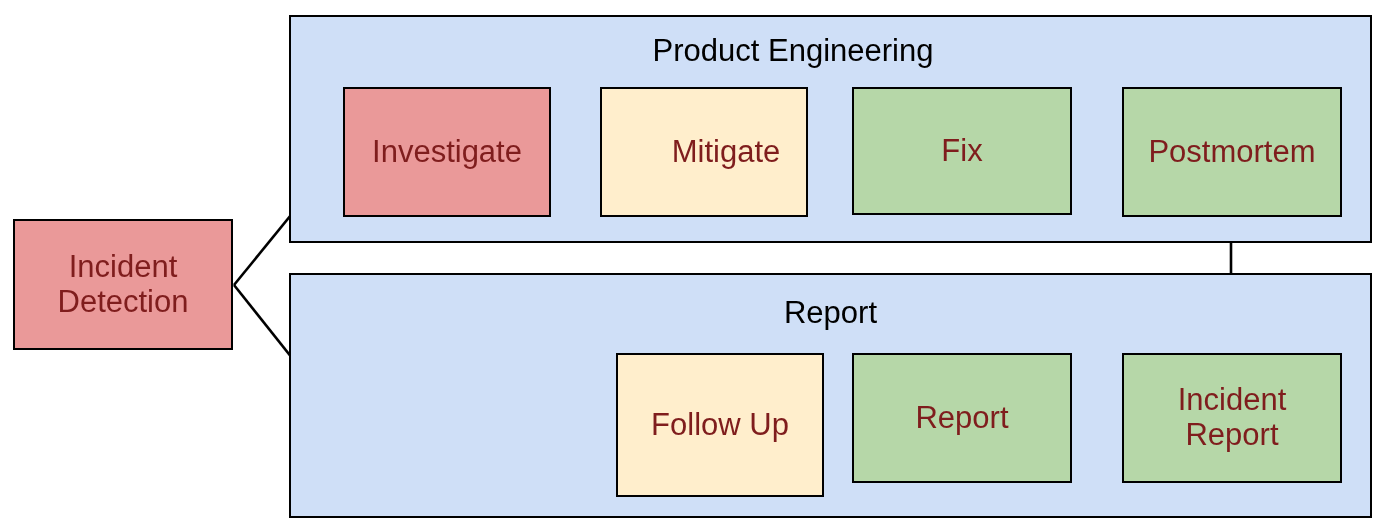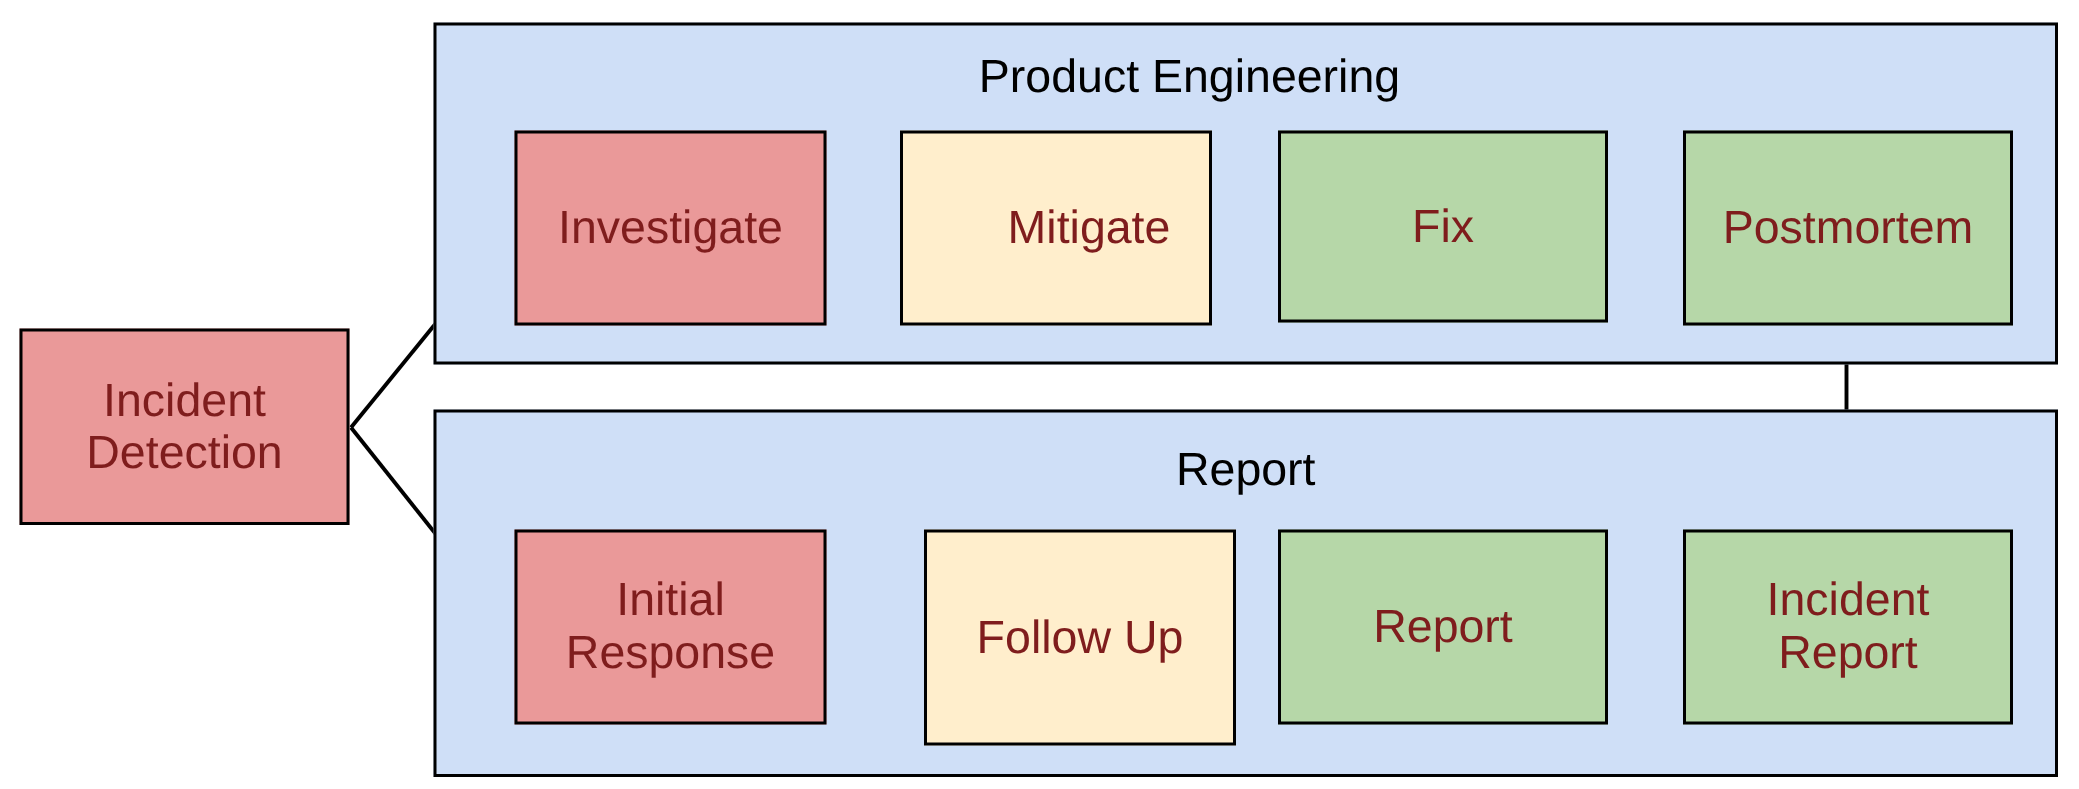--- a/index.html
+++ b/index.html
@@ -104,22 +104,20 @@
 Detection</div>
 
   <div class="node fill-red" style="left:343px; top:87px; width:208px; height:130px;">Investigate</div>
 
   <div class="node fill-yellow" style="left:600px; top:87px; width:208px; height:130px;padding-left:44px;">Mitigate</div>
 
   <div class="node fill-green" style="left:852px; top:87px; width:220px; height:128px;">Fix</div>
 
   <div class="node fill-green" style="left:1122px; top:87px; width:220px; height:130px;">Postmortem</div>
 
-  <div class="node fill-red" style="left:343px; top:353px; width:208px; height:130px;">Initial
-Response</div>
 
   <div class="node fill-yellow" style="left:616px; top:353px; width:208px; height:144px;">Follow Up</div>
 
   <div class="node fill-green" style="left:852px; top:353px; width:220px; height:130px;">Report</div>
 
   <div class="node fill-green" style="left:1122px; top:353px; width:220px; height:130px;">Incident
 Report</div>
 
 </div>
 

